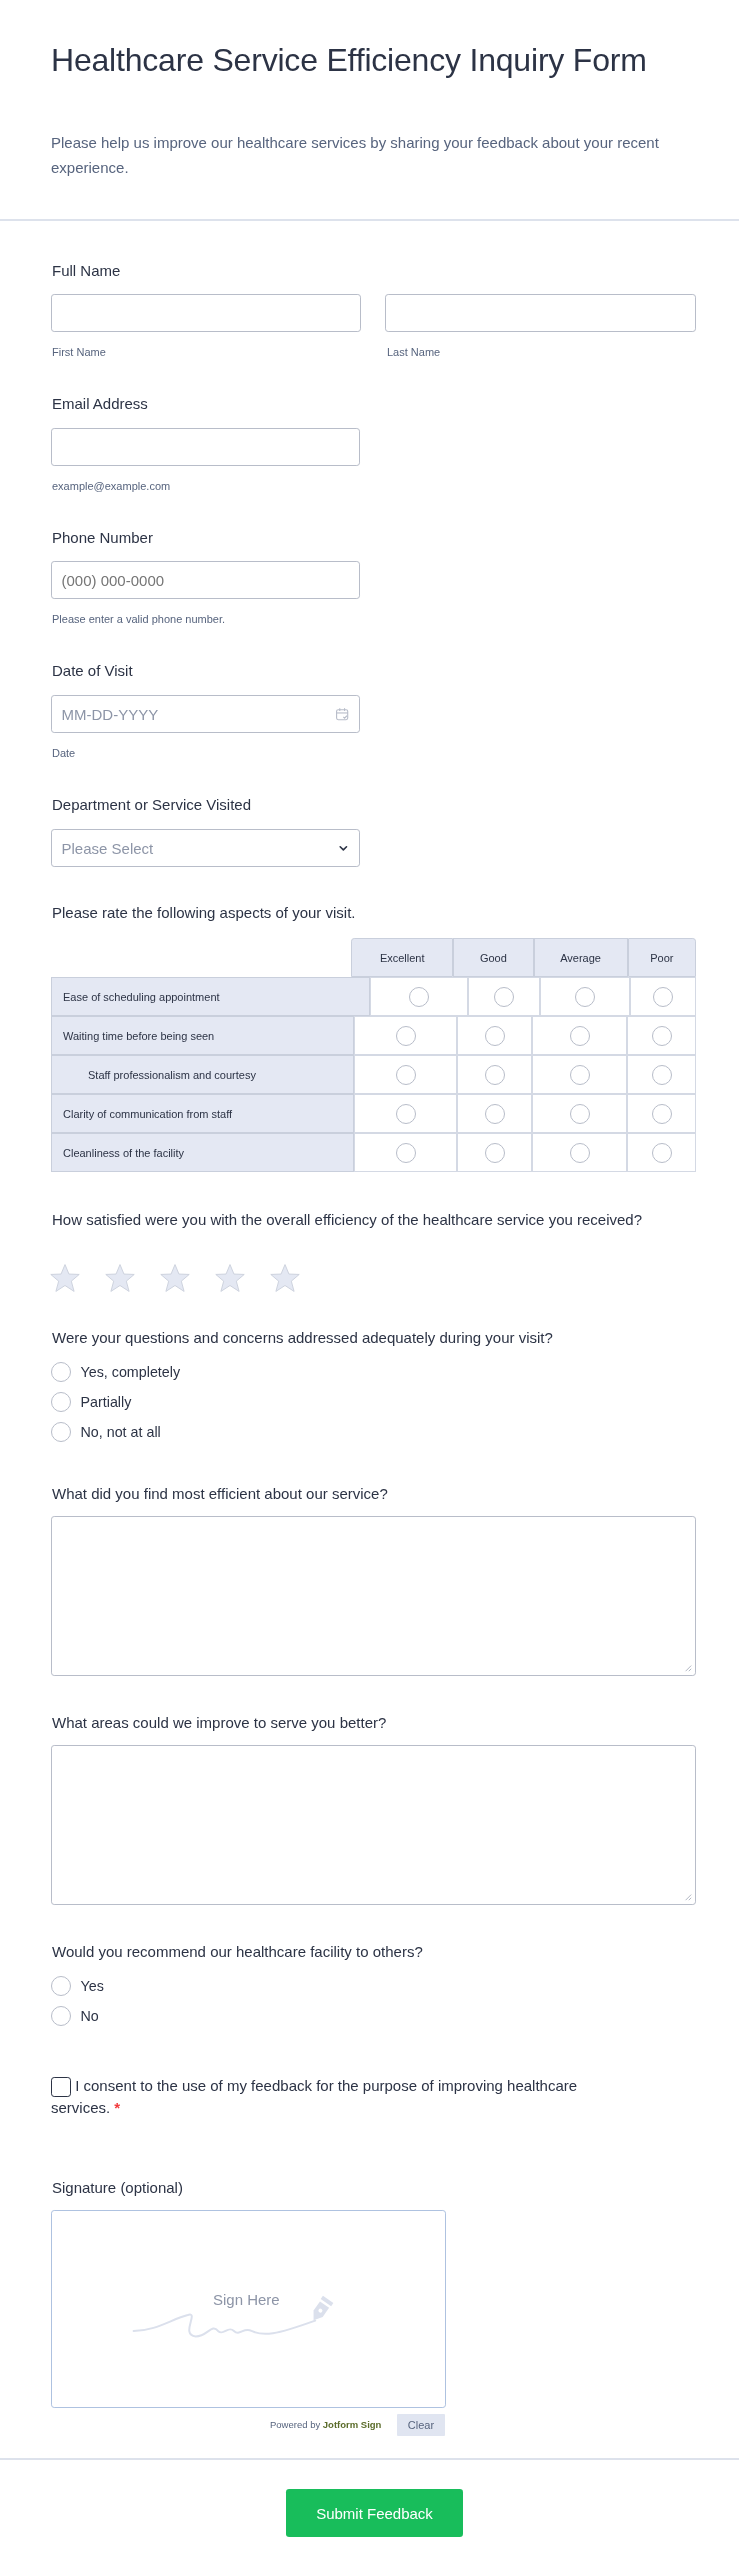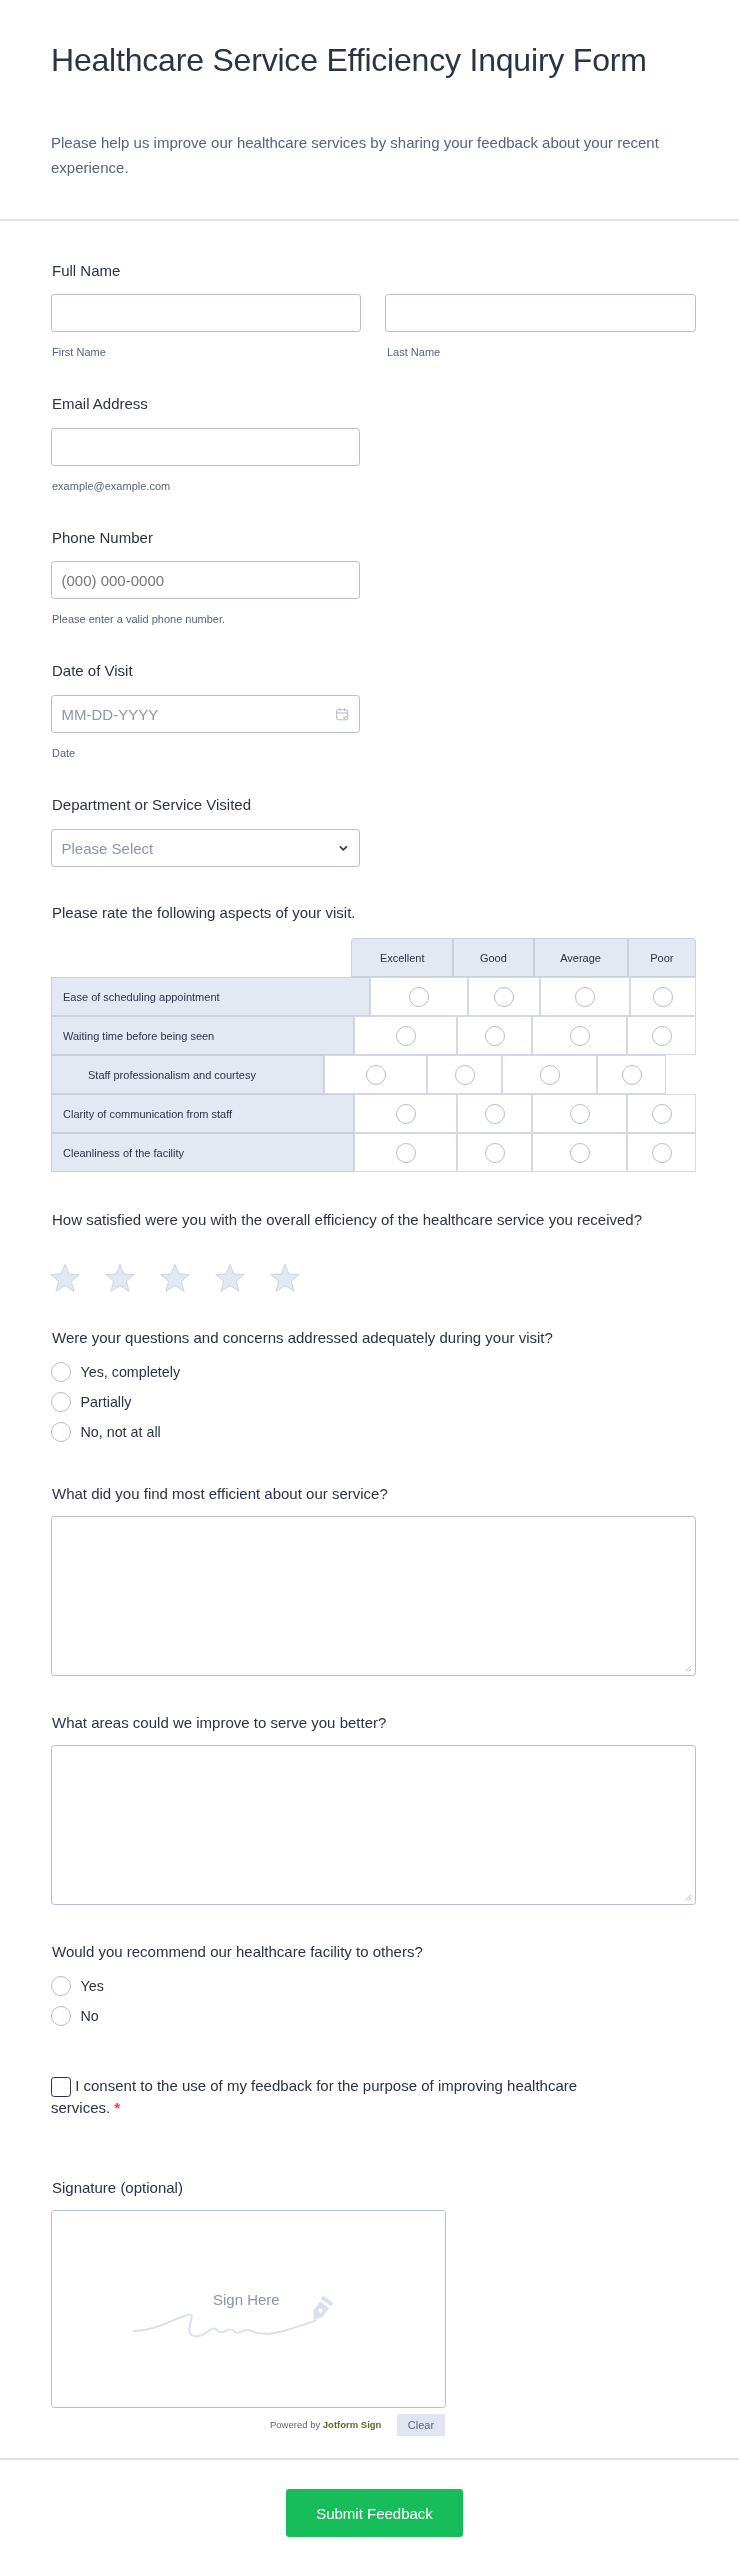--- a/index.html
+++ b/index.html
@@ -121,21 +121,21 @@
         <span class="radio"></span>
       </div>
       <div class="matrix-cell" style="width: 95px;">
         <span class="radio"></span>
       </div>
       <div class="matrix-cell" style="width: 69px;">
         <span class="radio"></span>
       </div>
     </div>
     <div style="display: flex;">
-      <div class="matrix-row-label" style="width: 273px; padding-left: 36px;">Staff professionalism and courtesy</div>
+      <div class="matrix-row-label" style="width: 303px; padding-left: 36px;">Staff professionalism and courtesy</div>
       <div class="matrix-cell" style="width: 103px;">
         <span class="radio"></span>
       </div>
       <div class="matrix-cell" style="width: 75px;">
         <span class="radio"></span>
       </div>
       <div class="matrix-cell" style="width: 95px;">
         <span class="radio"></span>
       </div>
       <div class="matrix-cell" style="width: 69px;">

